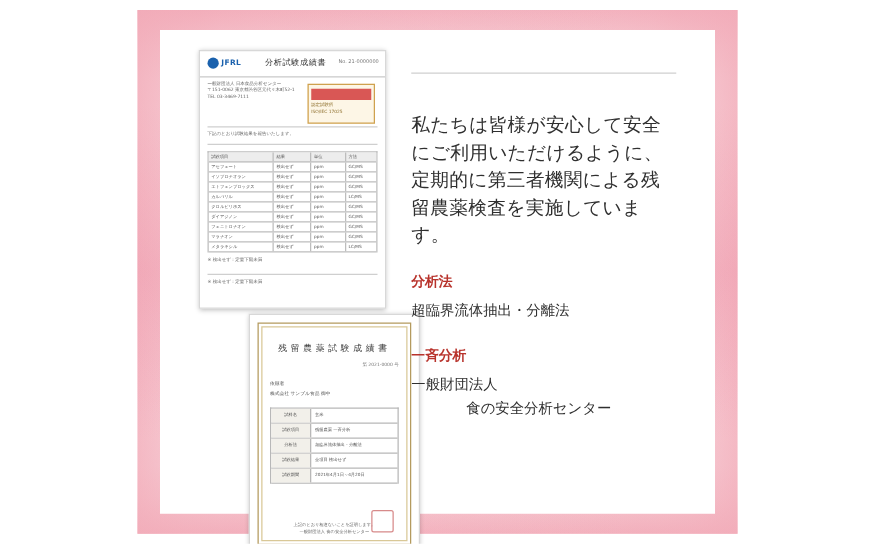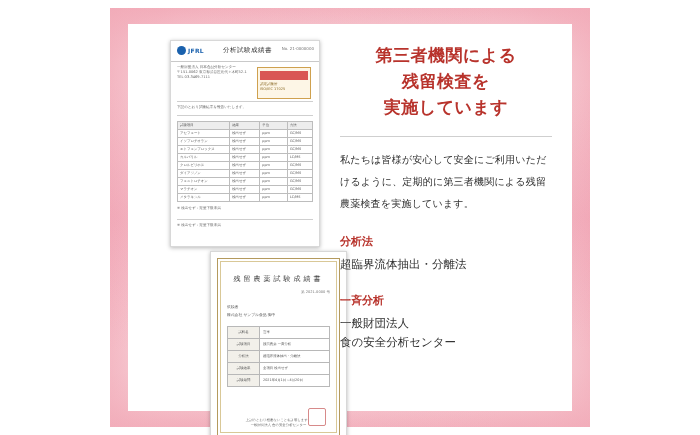--- a/index.html
+++ b/index.html
@@ -39,21 +39,21 @@
   .frame-inner {
     position: absolute;
     left: 128px;
     top: 24px;
     width: 444px;
     height: 387px;
     background: #ffffff;
   }
   .content {
     position: absolute;
-    left: 128px;
+    left: 117px;
     top: 24px;
     width: 444px;
     height: 385px;
   }
 
   
   .doc {
     position: absolute;
     background: #ffffff;
     box-shadow: 0 1px 4px rgba(0,0,0,0.28);
@@ -264,22 +264,22 @@
     letter-spacing: 0.5px;
     font-family: "DejaVu Sans", "Liberation Sans", sans-serif;
   }
   .divider {
     margin: 16px auto 0;
     width: 100%;
     height: 1px;
     background: #cfcfcf;
   }
   .body-text {
-    margin-top: 12px;
-    font-size: 10px;
+    margin-top: 30px;
+    font-size: 15px;
     line-height: 22px;
     color: #2f2f2f;
     letter-spacing: 0.2px;
   }
   .sec {
     margin-top: 18px;
   }
   .sec-label {
     color: #b8332c;
     font-size: 11px;
@@ -430,36 +430,31 @@
       </div>
 
       <div class="cert-foot">
         <div>上記のとおり相違ないことを証明します。</div>
         <div>一般財団法人 食の安全分析センター</div>
       </div>
       <div class="cert-seal"></div>
     </div>
 
     <div class="right">
-      <div class="headline">
-        <div>第三者機関による</div>
-        <div>残留検査を</div>
-        <div>実施しています</div>
-      </div>
 
       <div class="divider"></div>
 
       <div class="body-text">私たちは皆様が安心して安全にご利用いただけるように、定期的に第三者機関による残留農薬検査を実施しています。</div>
 
       <div class="sec">
         <div class="sec-label">分析法</div>
         <div class="sec-value">超臨界流体抽出・分離法</div>
       </div>
 
       <div class="sec">
         <div class="sec-label">一斉分析</div>
         <div class="sec-value">一般財団法人</div>
-        <div class="sec-value" style="margin-top:0;">食の安全分析センター</div>
+        <div class="sec-value" style="margin-top:0;margin-left:44px;">食の安全分析センター</div>
       </div>
     </div>
 
   </div>
 </div>
 
 </body></html>

